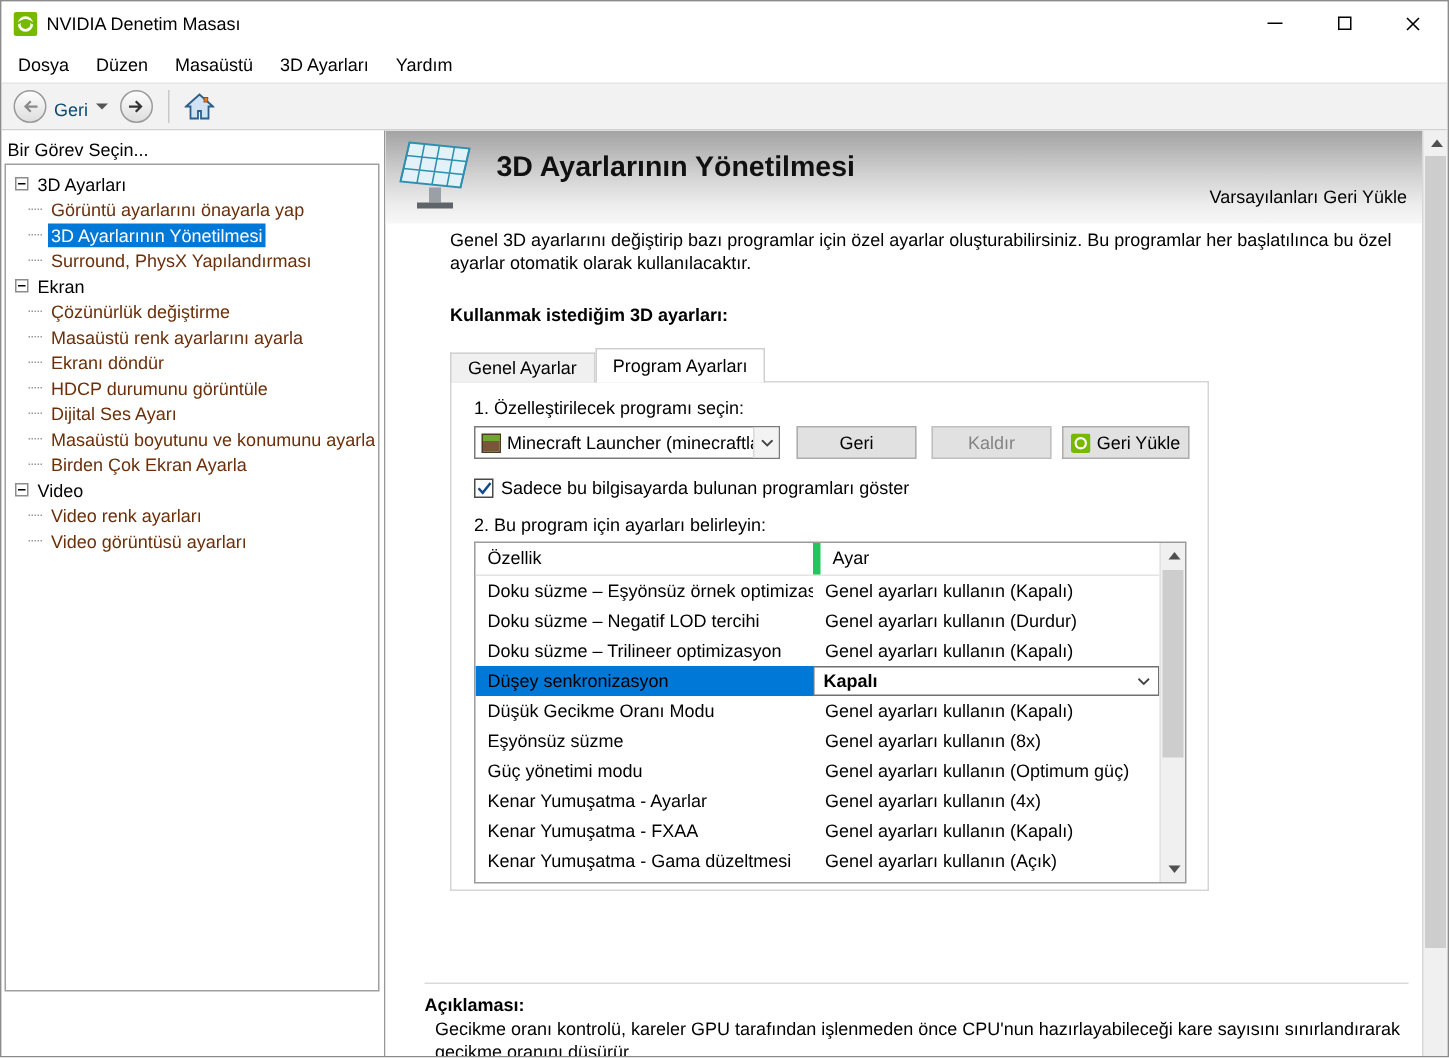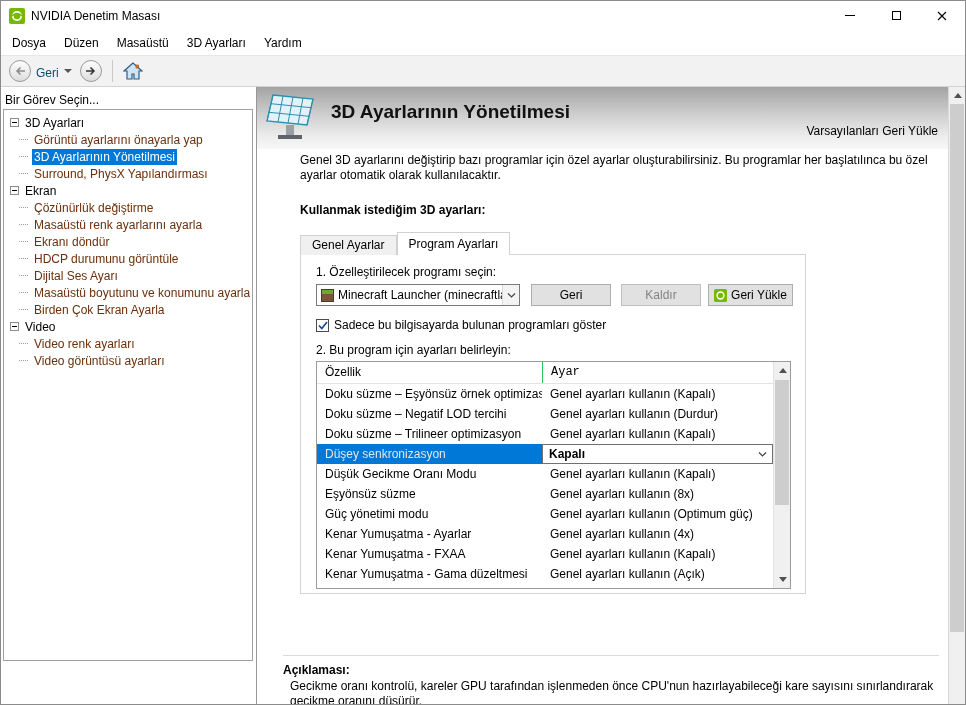--- a/index.html
+++ b/index.html
@@ -74,25 +74,25 @@
   .btn-restore{left:407px;width:85px;}
   .nv-small{width:13px;height:13px;flex:0 0 auto;}
   .show-check{position:absolute;left:15px;top:63px;display:flex;align-items:center;gap:5px;}
   .checkbox{width:13px;height:13px;border:1px solid #4a4a4a;background:#fff;display:flex;align-items:center;justify-content:center;}
   
   .settings-table{position:absolute;left:15px;top:106px;width:475px;height:228px;border:1px solid #9b9b9b;
     background:#fff;overflow:hidden;}
   .table-inner{position:absolute;left:0;top:0;width:calc(100% - 17px);height:100%;}
   .thead{height:22px;display:flex;border-bottom:1px solid #e3e3e3;}
   .th1{width:225px;padding-left:8px;line-height:21px;}
-  .th2{flex:1;padding-left:8px;line-height:21px;border-left:1px solid #22c55e;font-family:Liberation Mono, monospace;}
+  .th2{flex:1;padding-left:8px;line-height:21px;border-left:5px solid #22c55e;}
   .trow{height:20px;display:flex;}
   .feat{width:225px;padding-left:8px;line-height:20px;white-space:nowrap;overflow:hidden;}
   .val{flex:1;padding-left:8px;line-height:20px;white-space:nowrap;overflow:hidden;}
-  .trow.selected .feat{background:#0078d7;color:#e5e5e5;}
+  .trow.selected .feat{background:#0078d7;color:#000000;}
   .combo-cell{padding:0;}
   .value-combo{height:20px;border:1px solid #707070;background:#fff;display:flex;align-items:center;
     padding-left:6px;font-weight:bold;}
   .value-combo .vtext{flex:1;white-space:nowrap;overflow:hidden;}
   .value-combo .chev{margin-right:5px;flex:0 0 auto;display:flex;}
   
   .vscroll{position:absolute;right:0;top:0;width:17px;height:100%;background:#f0f0f0;border-left:1px solid #e2e2e2;}
   .sb-btn{width:17px;height:17px;display:flex;align-items:center;justify-content:center;}
   .sb-btn.bottom{position:absolute;bottom:0;}
   .sb-thumb{position:absolute;left:1px;right:1px;background:#cdcdcd;}

